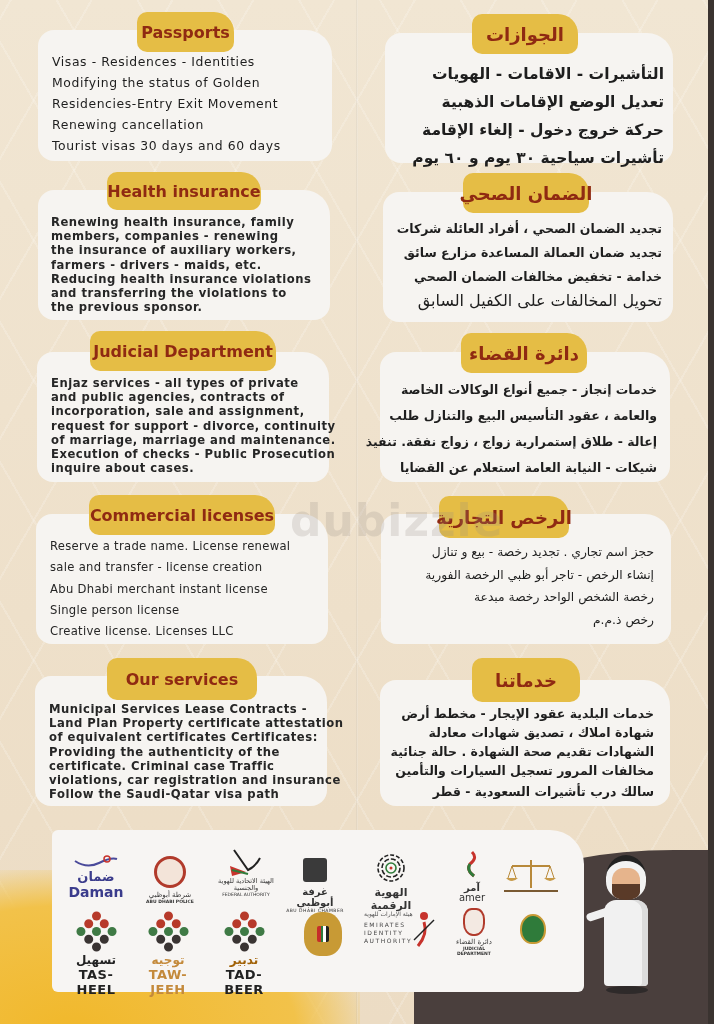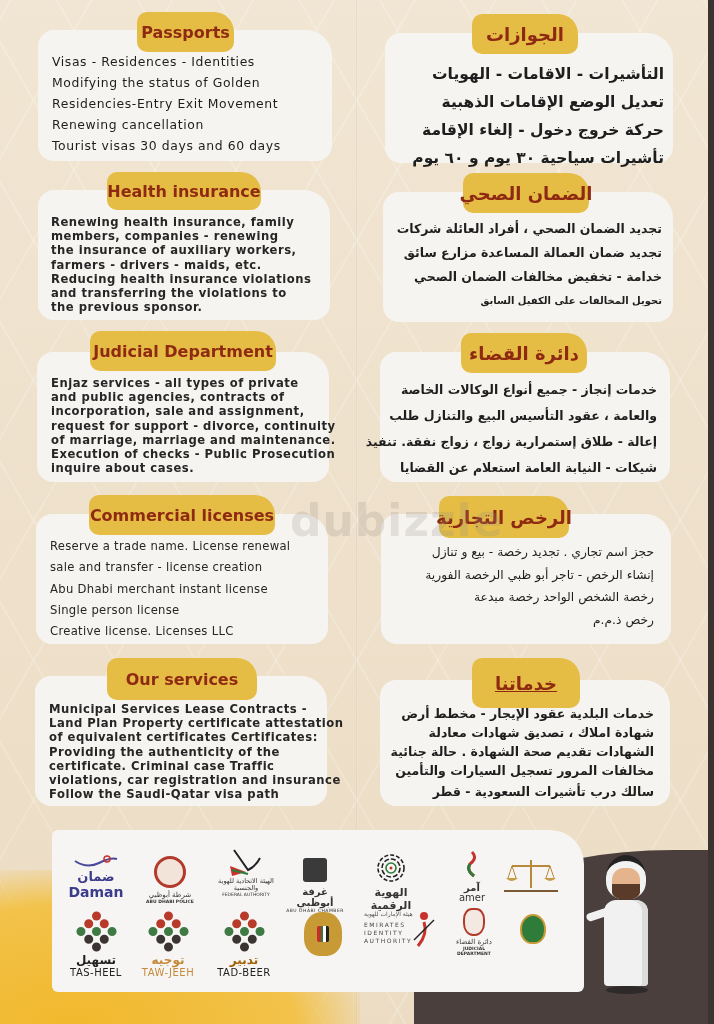--- a/index.html
+++ b/index.html
@@ -72,21 +72,21 @@
     background: #f7f5f3; border-radius: 6px; border-top-right-radius: 34px;
   }
   .logo {
     position: absolute; display: flex; flex-direction: column; align-items: center;
     font-size: 8px; color: #333; text-align: center;
   }
   .dots { display: grid; grid-template-columns: repeat(3, 9px); gap: 2px; transform: rotate(45deg); margin: 4px 0 6px; }
   .dots span { width: 9px; height: 9px; border-radius: 50%; }
   .d-r { background: #b73a2a; } .d-g { background: #3f7a45; } .d-k { background: #3a3433; }
   .lbl-big { font-size: 13px; font-weight: bold; color: #222; }
-  .lbl-sm { font-size: 10px; font-weight: normal; letter-spacing: 0.5px; color: #222; }
+  .lbl-sm { font-size: 13px; font-weight: bold; letter-spacing: 0.5px; color: #222; }
   .seal { width: 32px; height: 32px; border-radius: 50%; border: 3px solid #b13a2b; background: #f3e4d9; }
   .eagle { width: 38px; height: 44px; background: #c89a35; border-radius: 45% 45% 40% 40%; position: relative; }
   .eagle::after { content: ""; position: absolute; left: 13px; top: 14px; width: 12px; height: 16px;
     background: linear-gradient(90deg, #c62e2a 0 30%, #2e7b3c 30% 50%, #ffffff 50% 75%, #222 75%); border-radius: 2px; }
 
   .mascot { position: absolute; left: 588px; top: 850px; width: 76px; height: 150px; }
   .m-head { position: absolute; left: 18px; top: 5px; width: 40px; height: 44px; background: #f2f2f2; border-radius: 50% 50% 40% 40%; border-top: 6px solid #222; }
   .m-face { position: absolute; left: 24px; top: 18px; width: 28px; height: 30px; background: #e6b48c; border-radius: 40%; }
   .m-beard { position: absolute; left: 24px; top: 34px; width: 28px; height: 16px; background: #5a3a28; border-radius: 0 0 50% 50%; }
   .m-body { position: absolute; left: 16px; top: 50px; width: 44px; height: 86px; background: #f1f1f1; border-radius: 12px 12px 4px 4px; box-shadow: inset -6px 0 0 #dcdcdc; }
@@ -166,21 +166,21 @@
   <div>حركة خروج دخول - إلغاء الإقامة</div>
   <div>تأشيرات سياحية ٣٠ يوم و ٦٠ يوم</div>
 </div>
 
 <div class="card" style="left:383px;top:192px;width:290px;height:130px;"></div>
 <div class="pill ar" style="left:463px;top:173px;width:126px;height:40px;">الضمان الصحي</div>
 <div class="ar-lines" style="right:52px;top:217px;font-size:12.5px;line-height:24px;">
   <div>تجديد الضمان الصحي ، أفراد العائلة شركات</div>
   <div>تجديد ضمان العمالة المساعدة مزارع سائق</div>
   <div>خدامة - تخفيض مخالفات الضمان الصحي</div>
-  <div style="font-size:10px;font-weight:bold;">تحويل المخالفات على الكفيل السابق</div>
+  <div style="font-size:16px;font-weight:normal;">تحويل المخالفات على الكفيل السابق</div>
 </div>
 
 <div class="card" style="left:380px;top:352px;width:290px;height:130px;"></div>
 <div class="pill ar" style="left:461px;top:333px;width:126px;height:40px;">دائرة القضاء</div>
 <div class="ar-lines" style="right:57px;top:377px;font-size:12.5px;line-height:26px;">
   <div>خدمات إنجاز - جميع أنواع الوكالات الخاصة</div>
   <div>والعامة ، عقود التأسيس البيع والتنازل طلب</div>
   <div>إعالة - طلاق إستمرارية زواج ، زواج نفقة. تنفيذ</div>
   <div>شيكات - النيابة العامة استعلام عن القضايا</div>
 </div>
@@ -188,21 +188,21 @@
 <div class="card" style="left:381px;top:514px;width:290px;height:130px;"></div>
 <div class="pill ar" style="left:439px;top:496px;width:130px;height:42px;">الرخص التجارية</div>
 <div class="ar-lines" style="right:60px;top:541px;font-size:12.3px;line-height:22.5px;font-weight:normal;">
   <div>حجز اسم تجاري . تجديد رخصة - بيع و تنازل</div>
   <div>إنشاء الرخص - تاجر أبو ظبي الرخصة الفورية</div>
   <div>رخصة الشخص الواحد رخصة  مبدعة</div>
   <div>رخص ذ.م.م</div>
 </div>
 
 <div class="card" style="left:380px;top:680px;width:290px;height:126px;"></div>
-<div class="pill ar" style="left:472px;top:658px;width:108px;height:50px;text-decoration:underline;">خدماتنا</div>
+<div class="pill ar" style="left:472px;top:658px;width:108px;height:44px;">خدماتنا</div>
 <div class="ar-lines" style="right:60px;top:704px;font-size:12.5px;line-height:19px;">
   <div>خدمات البلدية عقود الإيجار - مخطط أرض</div>
   <div>شهادة املاك ، تصديق شهادات معادلة</div>
   <div>الشهادات تقديم صحة الشهادة . حالة جنائية</div>
   <div>مخالفات المرور تسجيل السيارات والتأمين</div>
   <div style="margin-top:2px;">سالك درب تأشيرات السعودية - قطر</div>
 </div>
 
 <div class="watermark">dubizzle</div>
 

